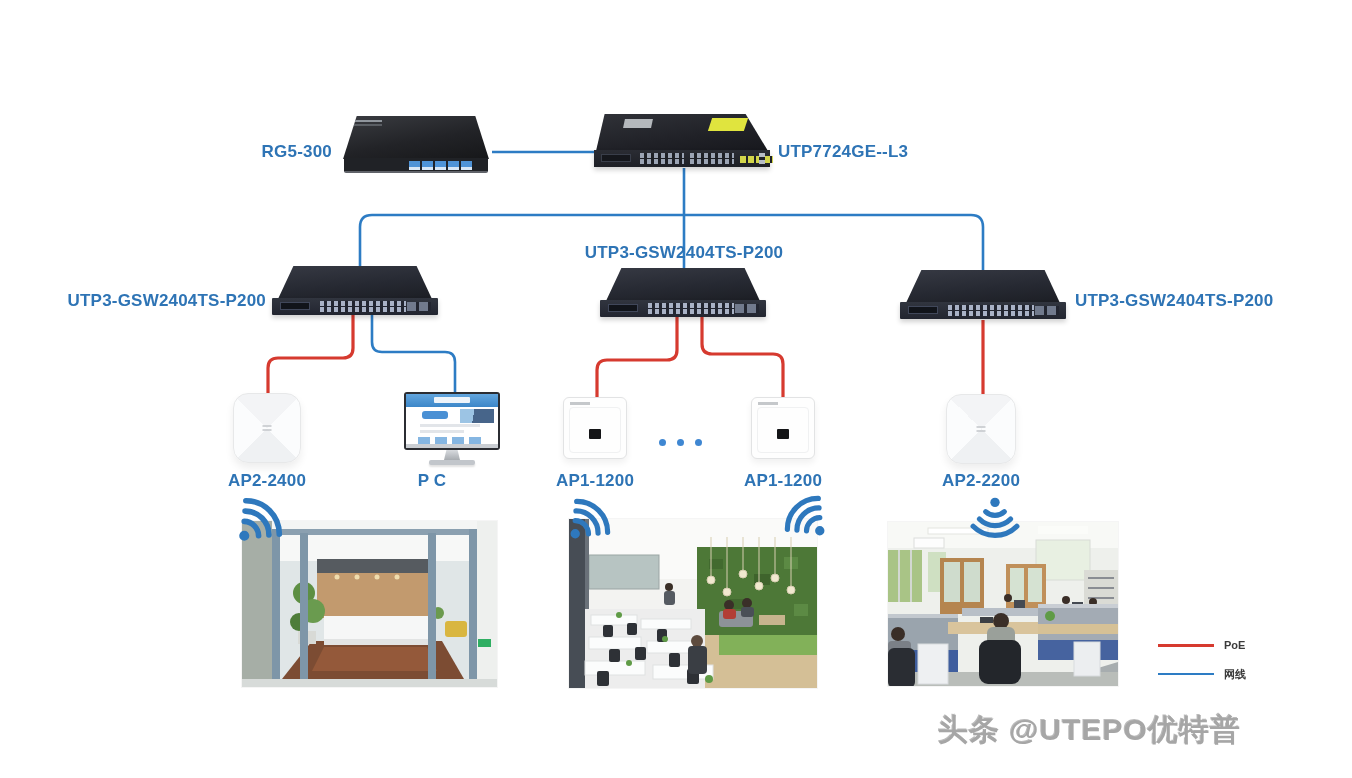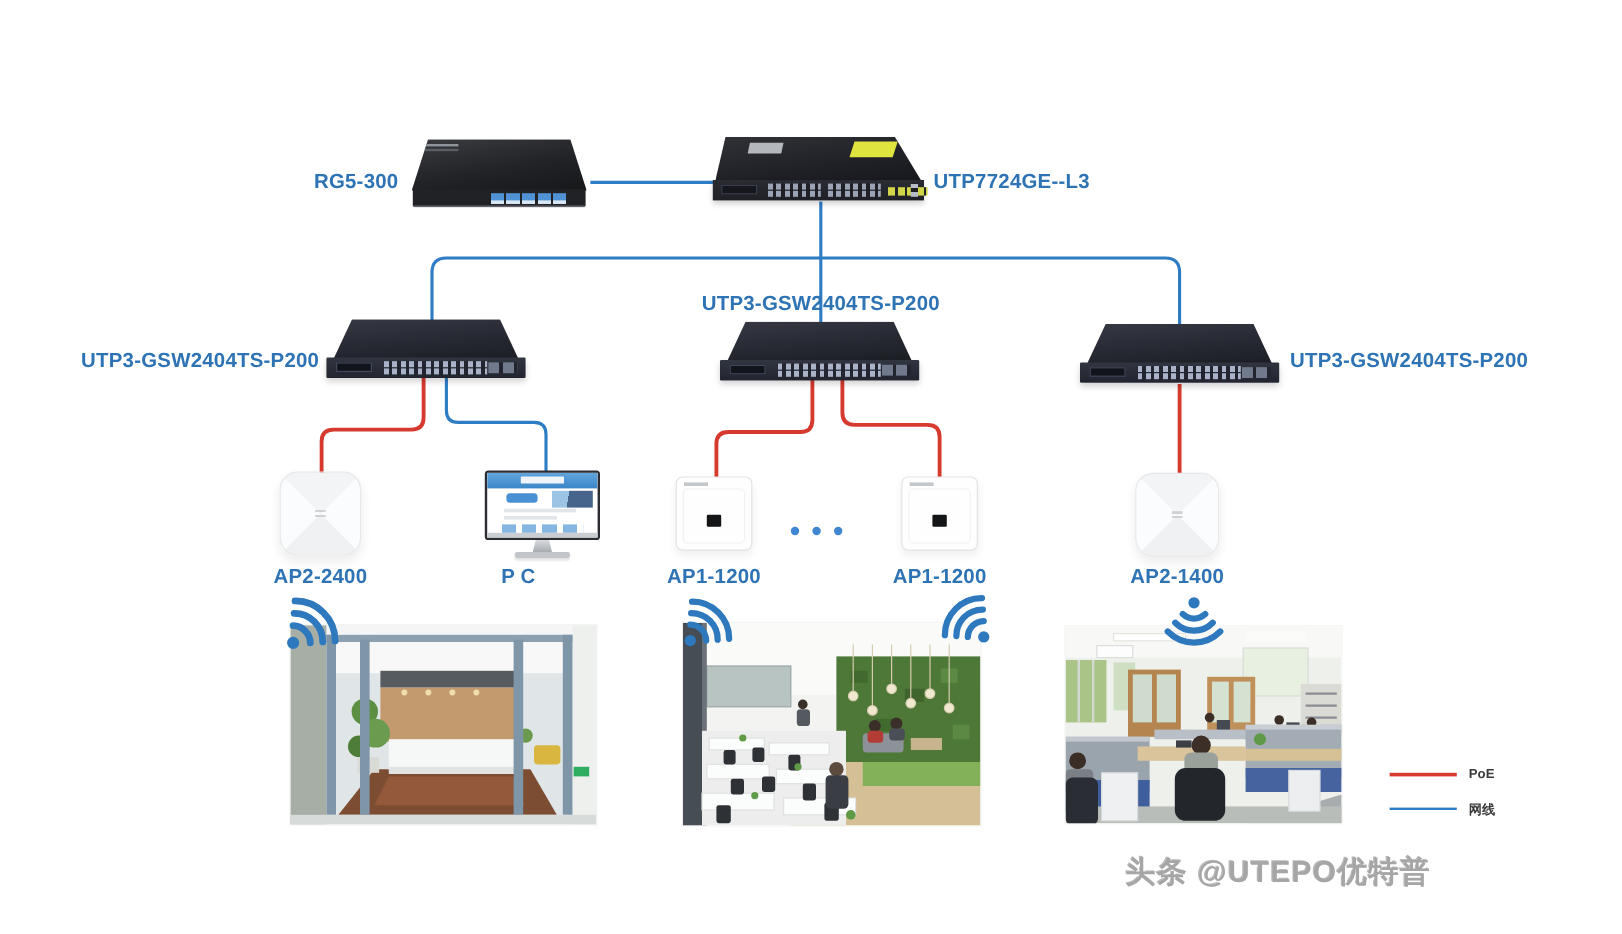--- a/index.html
+++ b/index.html
@@ -108,21 +108,21 @@
 
   
   .legend { position:absolute; left:1158px; top:638px; z-index:3; }
   .leg-row { display:flex; align-items:center; height:14px; margin-bottom:15px; }
   .leg-line { width:56px; height:3px; margin-right:10px; }
   .leg-line.poe { background:#d63a2f; }
   .leg-line.cable { background:#2d7cc4; height:2.6px; }
   .leg-label { font-size:11px; color:#3b3b3b; font-weight:600; }
 
   
-  .watermark { position:absolute; left:938px; top:710px; z-index:5; font-size:25px; font-weight:700;
+  .watermark { position:absolute; left:938px; top:710px; z-index:5; font-size:30px; font-weight:700;
                color:#a6a6a6; letter-spacing:1px;
                text-shadow:1.5px 1.5px 0 rgba(255,255,255,.95), -1px -1px 0 rgba(105,105,105,.45); }
 </style>
 </head>
 <body>
 
 <div class="stage">
 
   <svg class="wires" width="1352" height="778">
     <path class="wire-cable" d="M492 152 H598"></path>
@@ -224,21 +224,21 @@
   </div>
 
   <div class="dev ap1" style="left:751px; top:397px;">
     <div class="tag"></div>
     <div class="inner"></div>
     <div class="port"></div>
   </div>
   <div class="nlabel al-center" style="left:723px; top:471px; width:120px;">AP1-1200</div>
 
   <div class="dev ap2" style="left:946px; top:394px; width:70px; height:70px;"></div>
-  <div class="nlabel al-center" style="left:921px; top:471px; width:120px;">AP2-1400</div>
+  <div class="nlabel al-center" style="left:921px; top:471px; width:120px;">AP2-2200</div>
 
   <svg class="photo" style="left:242px; top:521px;" width="255" height="166" viewBox="0 0 255 166">
     <rect width="255" height="166" fill="#e7eae8"></rect>
     <rect width="255" height="14" fill="#f4f5f4"></rect>
     <rect width="30" height="166" fill="#a6aea6"></rect>
     <rect x="235" width="20" height="166" fill="#eef0ee"></rect>
     <rect x="30" y="10" width="205" height="148" fill="#e0e6e7"></rect>
     <rect x="38" y="10" width="190" height="30" fill="#f7f8f7"></rect>
     <rect x="75" y="38" width="115" height="14" fill="#565b60"></rect>
     <rect x="75" y="52" width="115" height="45" fill="#c29a6e"></rect>

